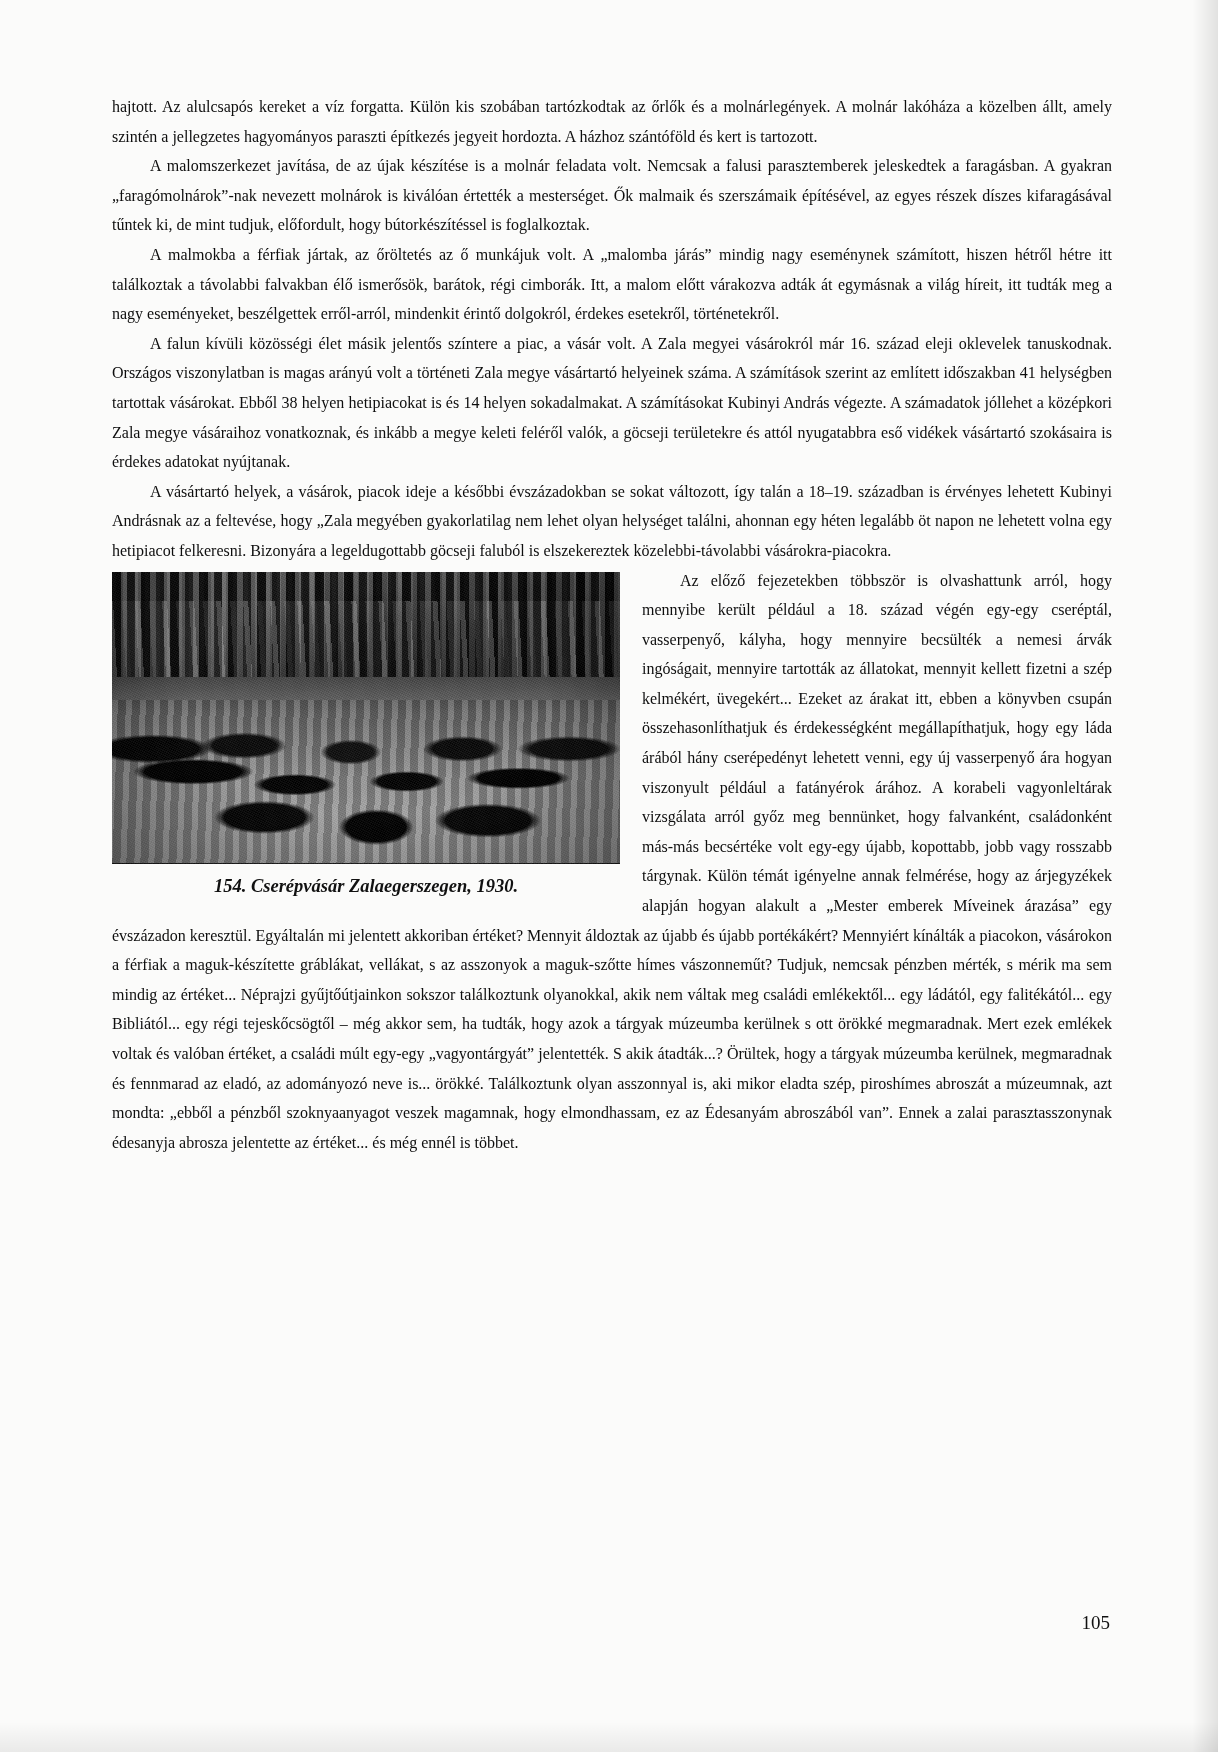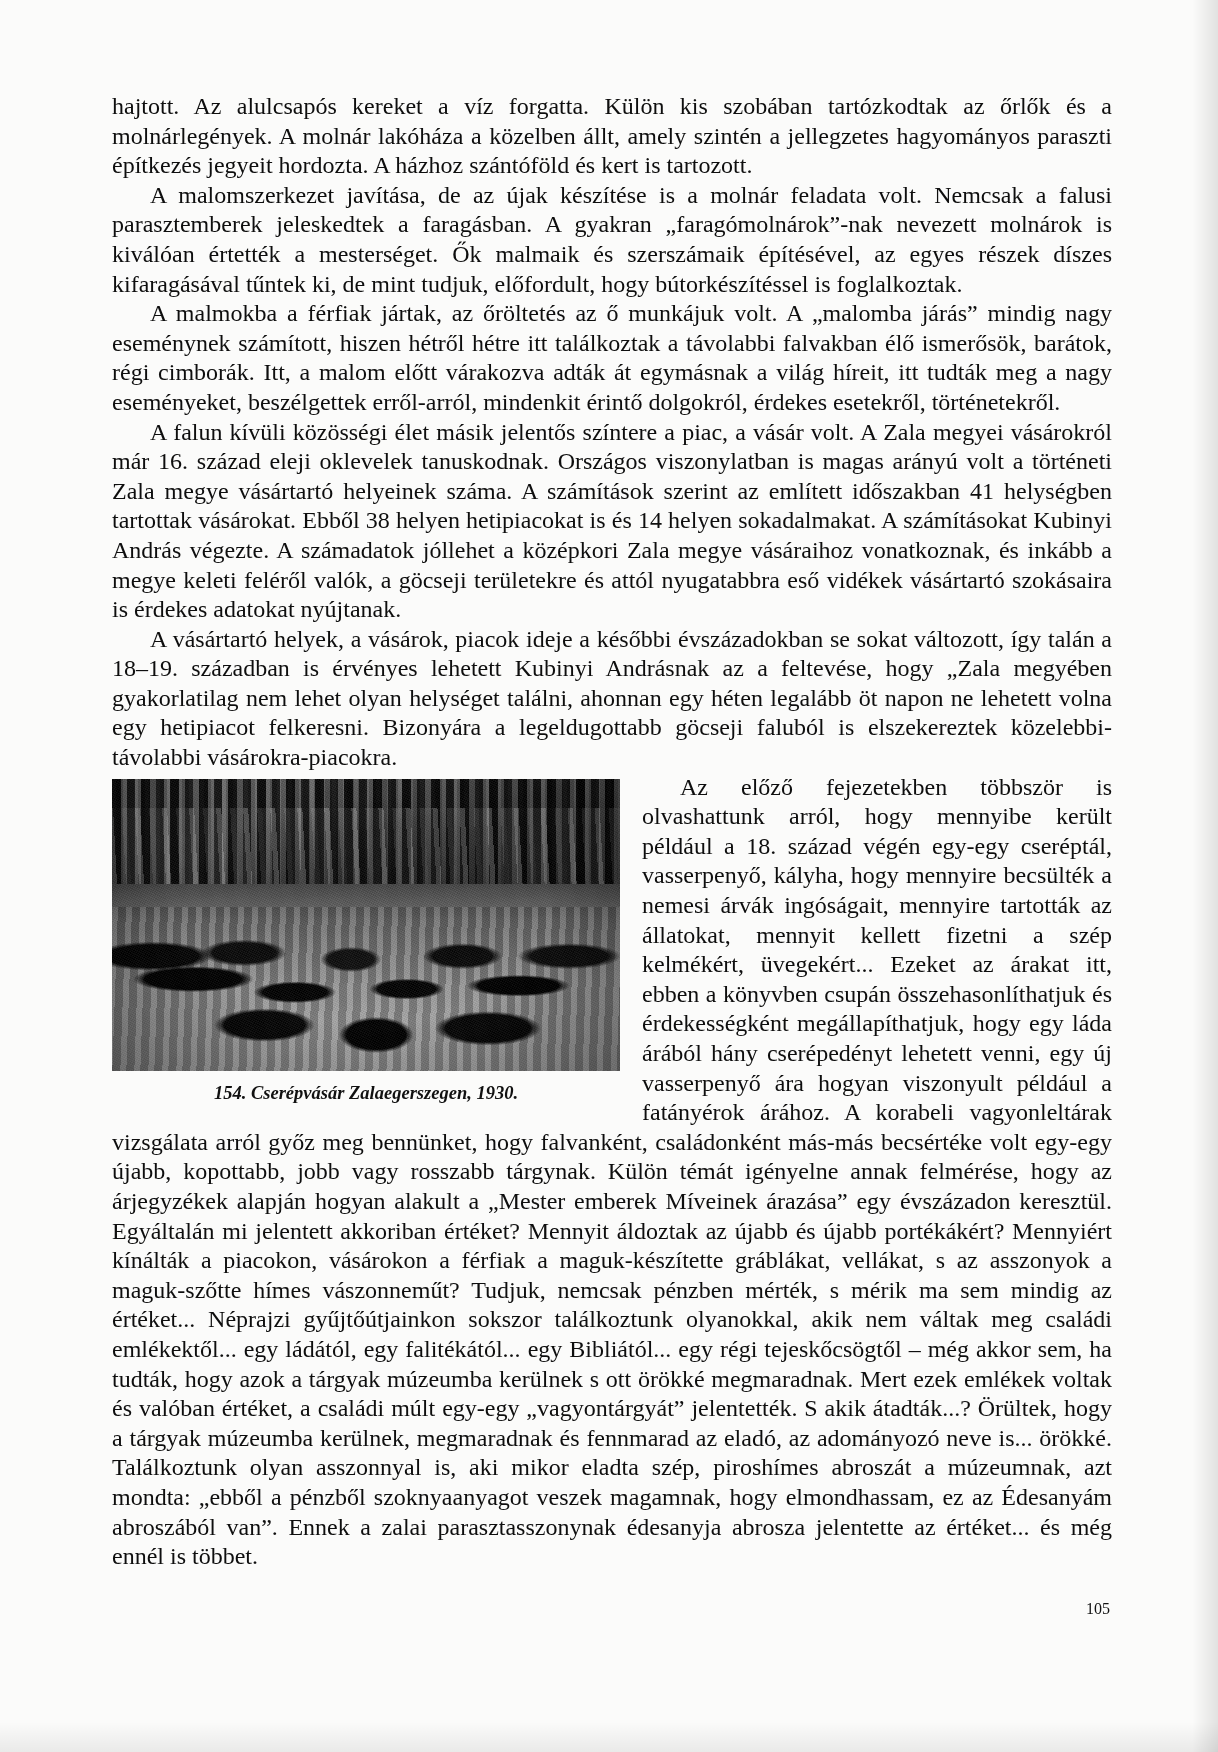--- a/index.html
+++ b/index.html
@@ -36,21 +36,21 @@
     background: linear-gradient(to bottom, rgba(0,0,0,0.00), rgba(0,0,0,0.07));
   }
   .content {
     position: absolute;
     left: 112px;
     top: 92px;
     width: 1000px;
   }
   p {
     margin: 0;
-    font-size: 24px;
+    font-size: 16px;
     line-height: 29.6px;
     text-align: justify;
     text-justify: inter-word;
     hyphens: manual;
   }
   p.indent { text-indent: 38px; }
 
   
   .figure-wrap {
     float: left;
@@ -136,22 +136,22 @@
     margin-top: 12px;
     font-size: 18.5px;
     font-style: italic;
     text-align: center;
     color: #111;
     font-family: "Liberation Serif", serif;
   }
   .page-number {
     position: absolute;
     right: 108px;
-    bottom: 134px;
-    font-size: 16px;
+    bottom: 118px;
+    font-size: 19px;
     color: #111;
   }
   .clear { clear: both; }
 </style>
 </head>
 <body>
 
 <div class="page">
 
   <div class="content">

